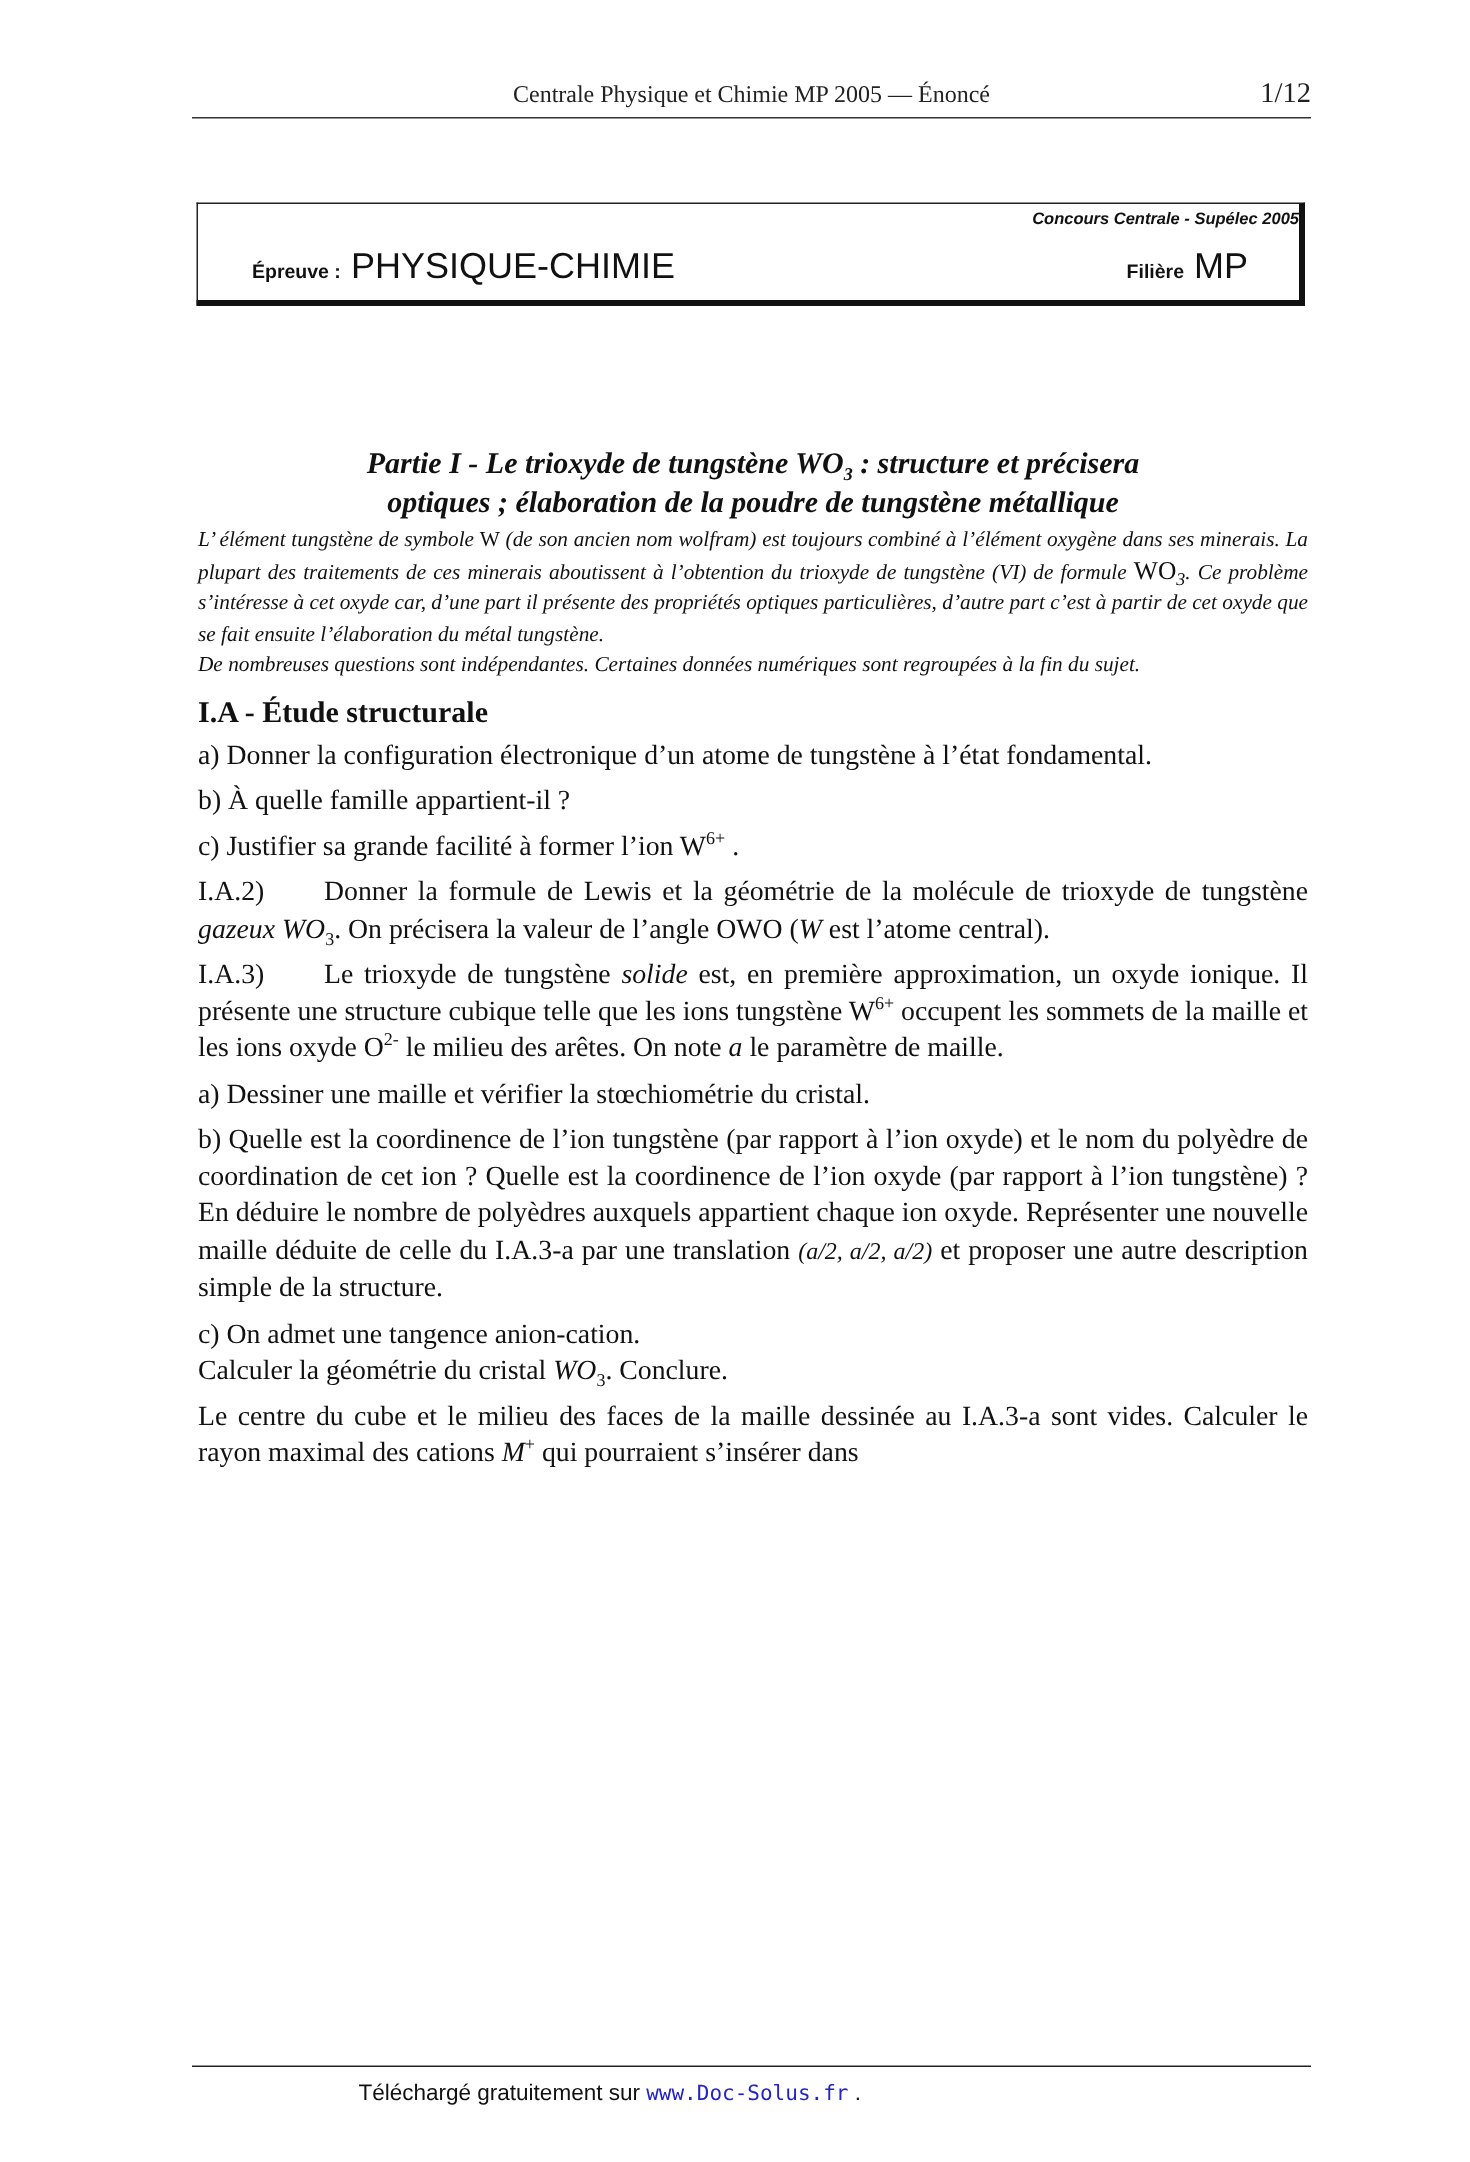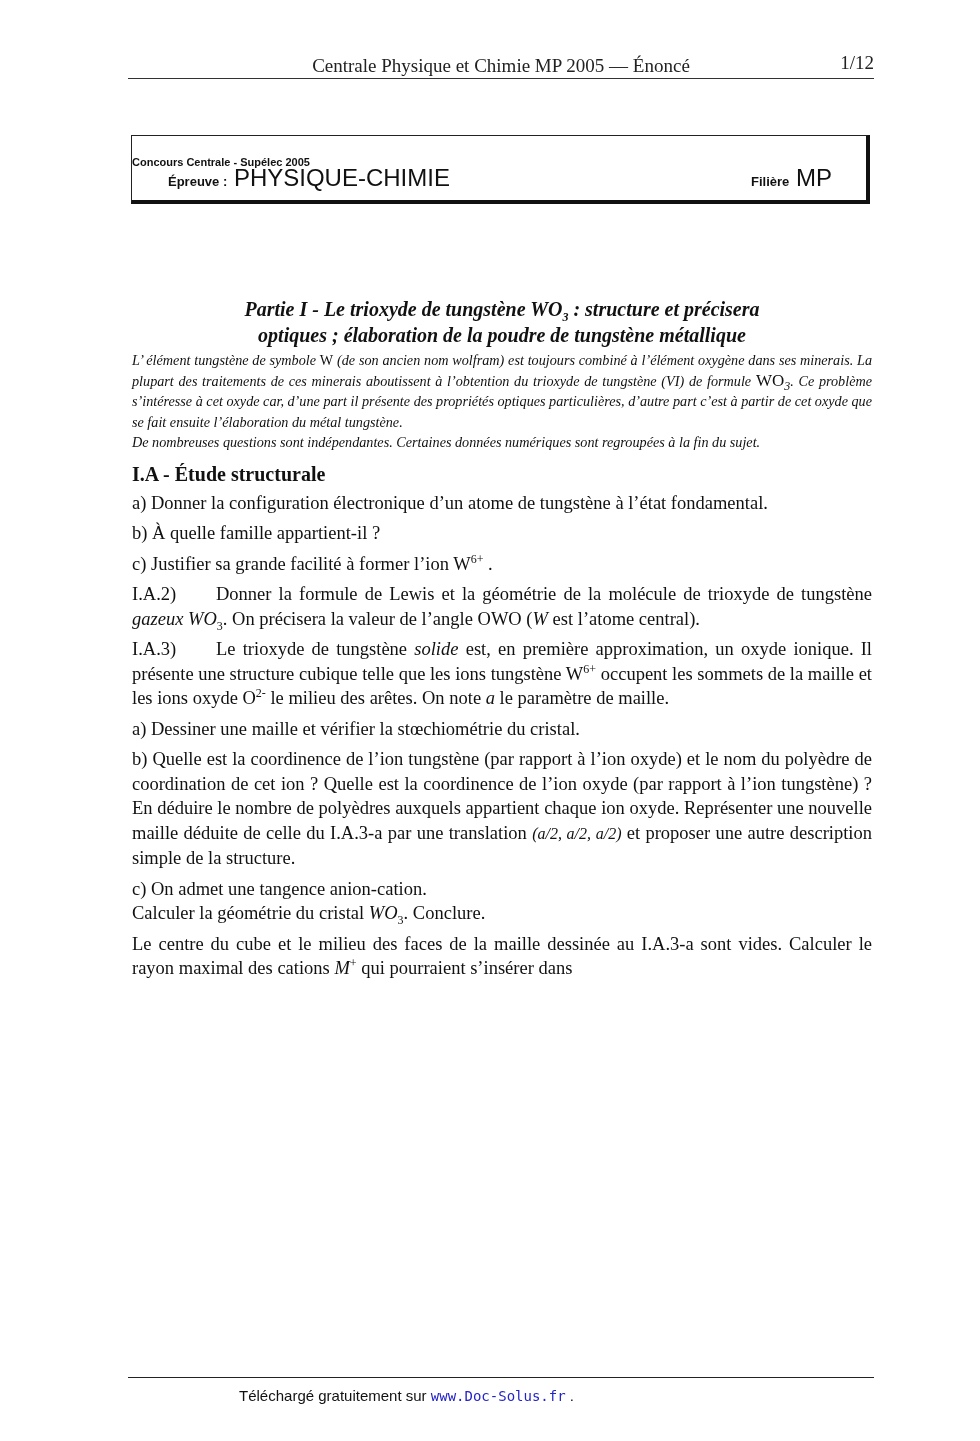--- a/index.html
+++ b/index.html
@@ -2,26 +2,26 @@
 <html><head>
 <meta charset="utf-8">
 <style>
   html, body { margin: 0; padding: 0; background: #ffffff; }
   body { width: 980px; height: 1441px; position: relative; overflow: hidden; color: #111; }
   .lserif { font-family: "Liberation Serif", "DejaVu Serif", serif; }
   .sans { font-family: "Liberation Sans", "DejaVu Sans", sans-serif; }
 
   
   .run-head { position: absolute; left: 128px; top: 52px; width: 746px; height: 26px; border-bottom: 1.5px solid #333; }
-  .run-title { position: absolute; left: 0; right: 0; top: 3px; text-align: center; font-size: 19px; color: #222; }
+  .run-title { position: absolute; left: 0; right: 0; top: 3px; text-align: center; font-size: 16px; color: #222; }
   .run-page { position: absolute; right: 0; top: 0; font-size: 19px; color: #222; }
 
   
   .exam-box { position: absolute; left: 131px; top: 135px; width: 734px; height: 64px; border-top: 1.5px solid #222; border-left: 1.5px solid #222; border-right: 4px solid #111; border-bottom: 4px solid #111; background: #fff; }
-  .concours { position: absolute; left: 0; right: 0; top: 20px; text-align: left; font-size: 11px; font-weight: bold; color: #111; }
+  .concours { position: absolute; left: 0; right: 0; top: 4px; text-align: right; font-size: 11px; font-style: italic; font-weight: bold; color: #111; }
   .epreuve { position: absolute; left: 36px; top: 28px; font-size: 24px; color: #111; }
   .epreuve .lbl { font-size: 13px; font-weight: bold; }
   .filiere { position: absolute; right: 34px; top: 28px; font-size: 24px; color: #111; }
   .filiere .lbl { font-size: 13px; font-weight: bold; text-align: center; }
 
   
   .content { position: absolute; left: 132px; top: 296px; width: 740px; }
   .part-title { text-align: center; font-size: 20px; font-weight: bold; font-style: italic; line-height: 26px; margin: 0 0 2px 0; }
   .intro { font-size: 14.2px; font-style: italic; line-height: 20.5px; text-align: justify; margin: 0; }
   .section-title { font-size: 20px; font-weight: bold; margin: 8px 0 4px 0; line-height: 26px; }

